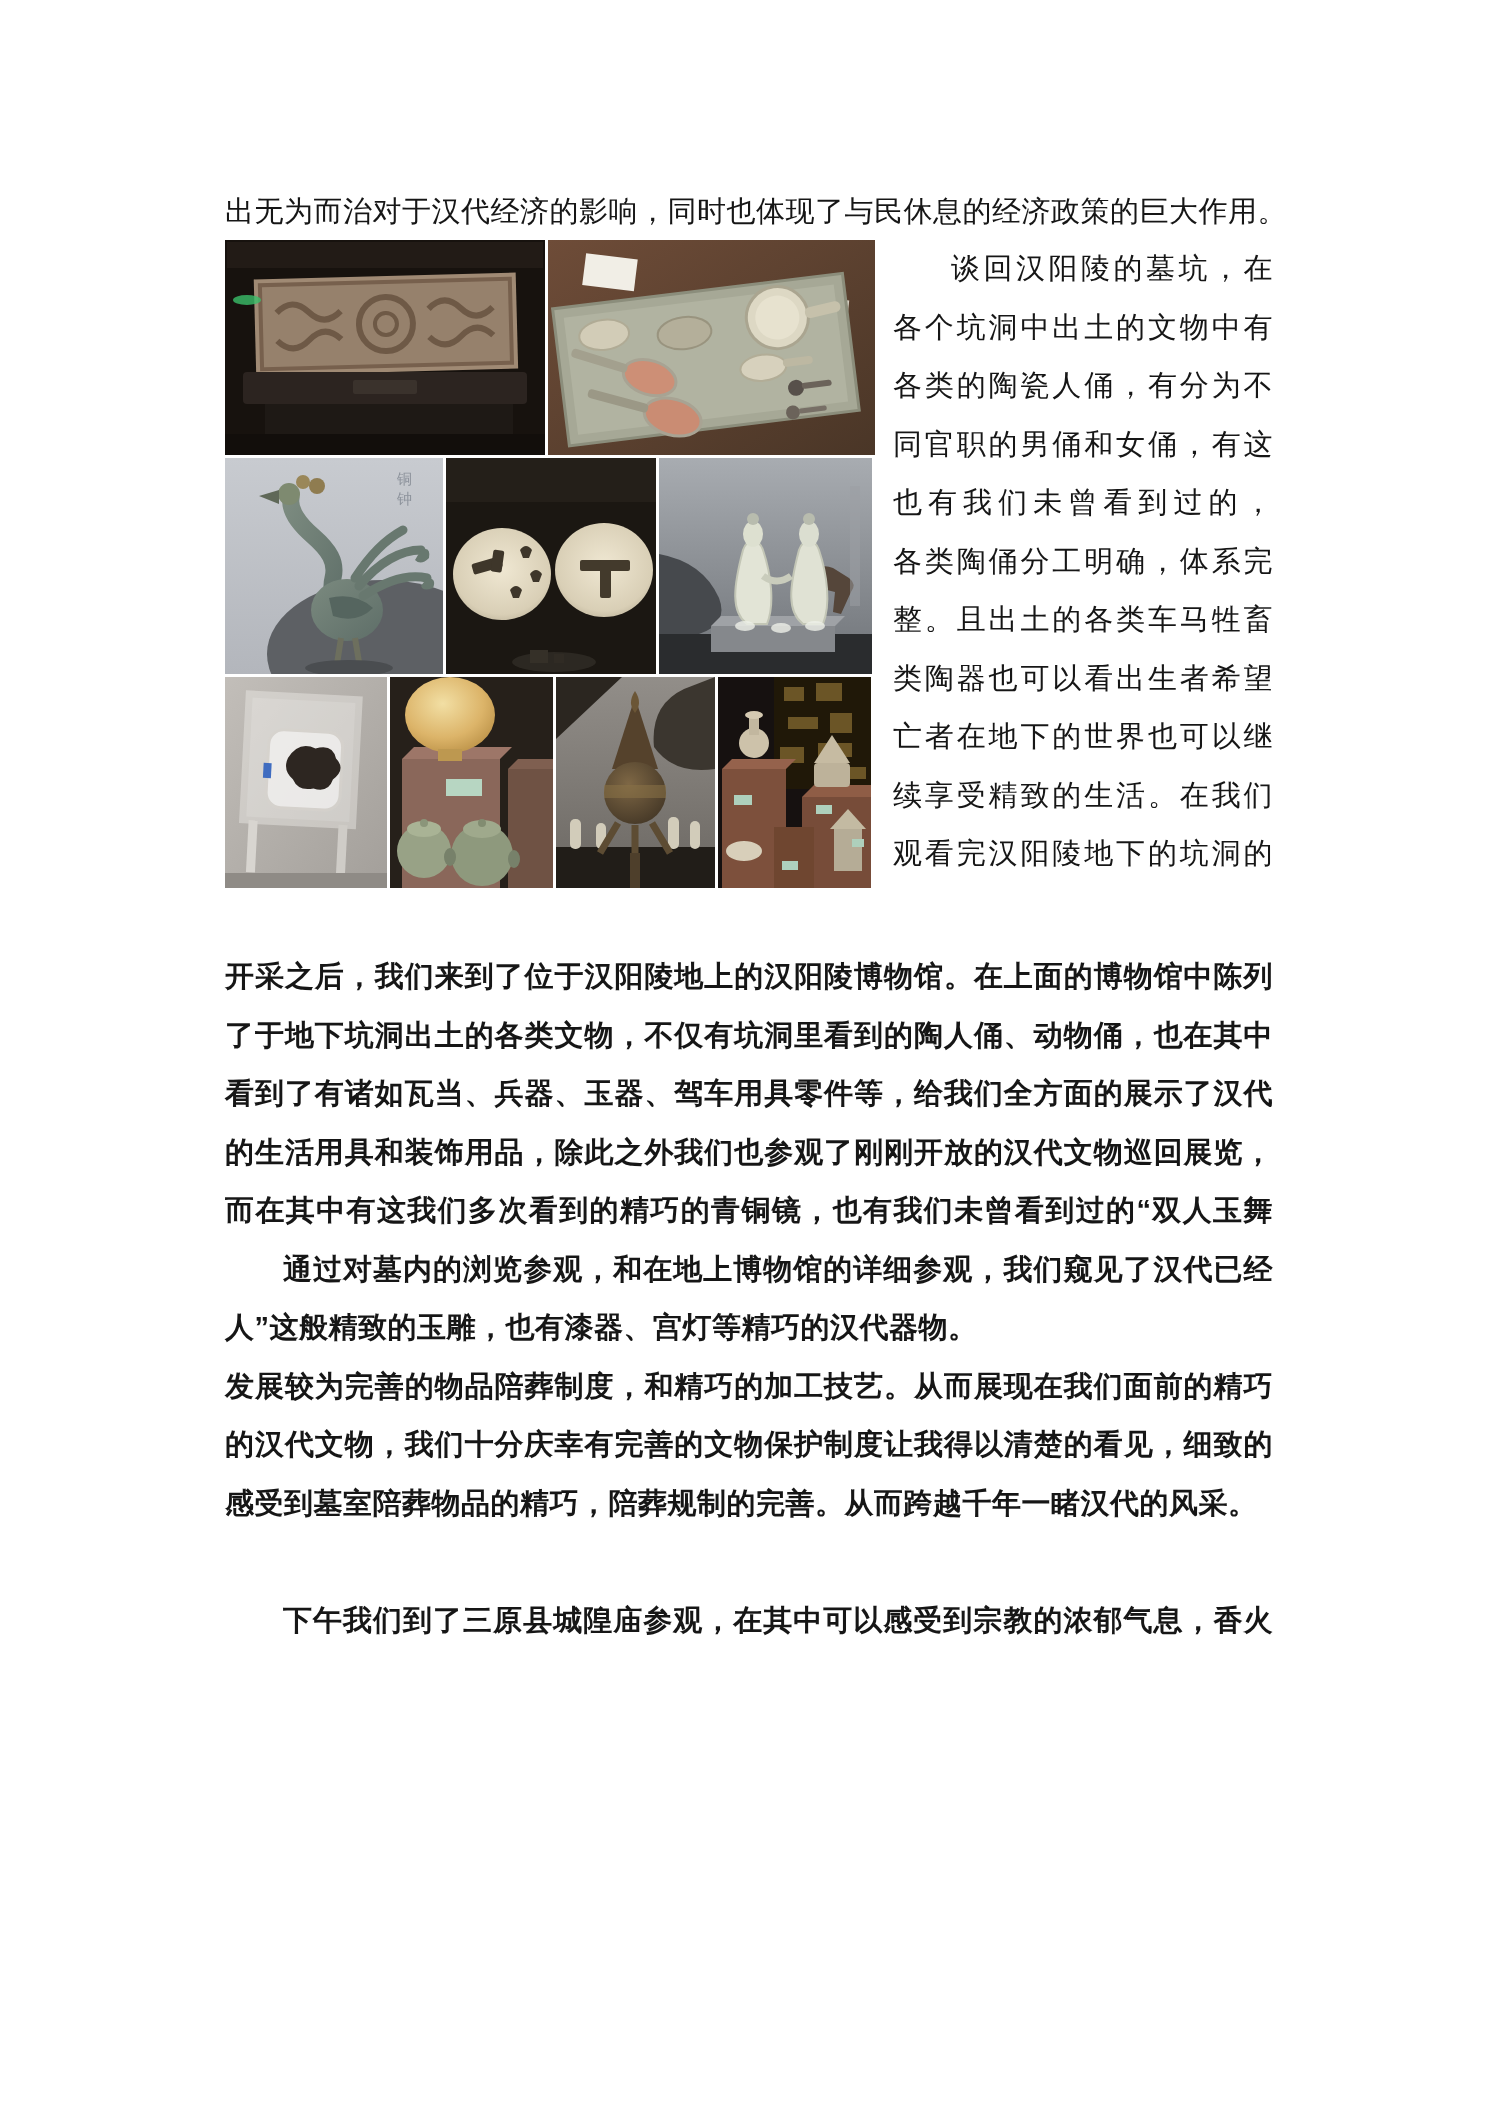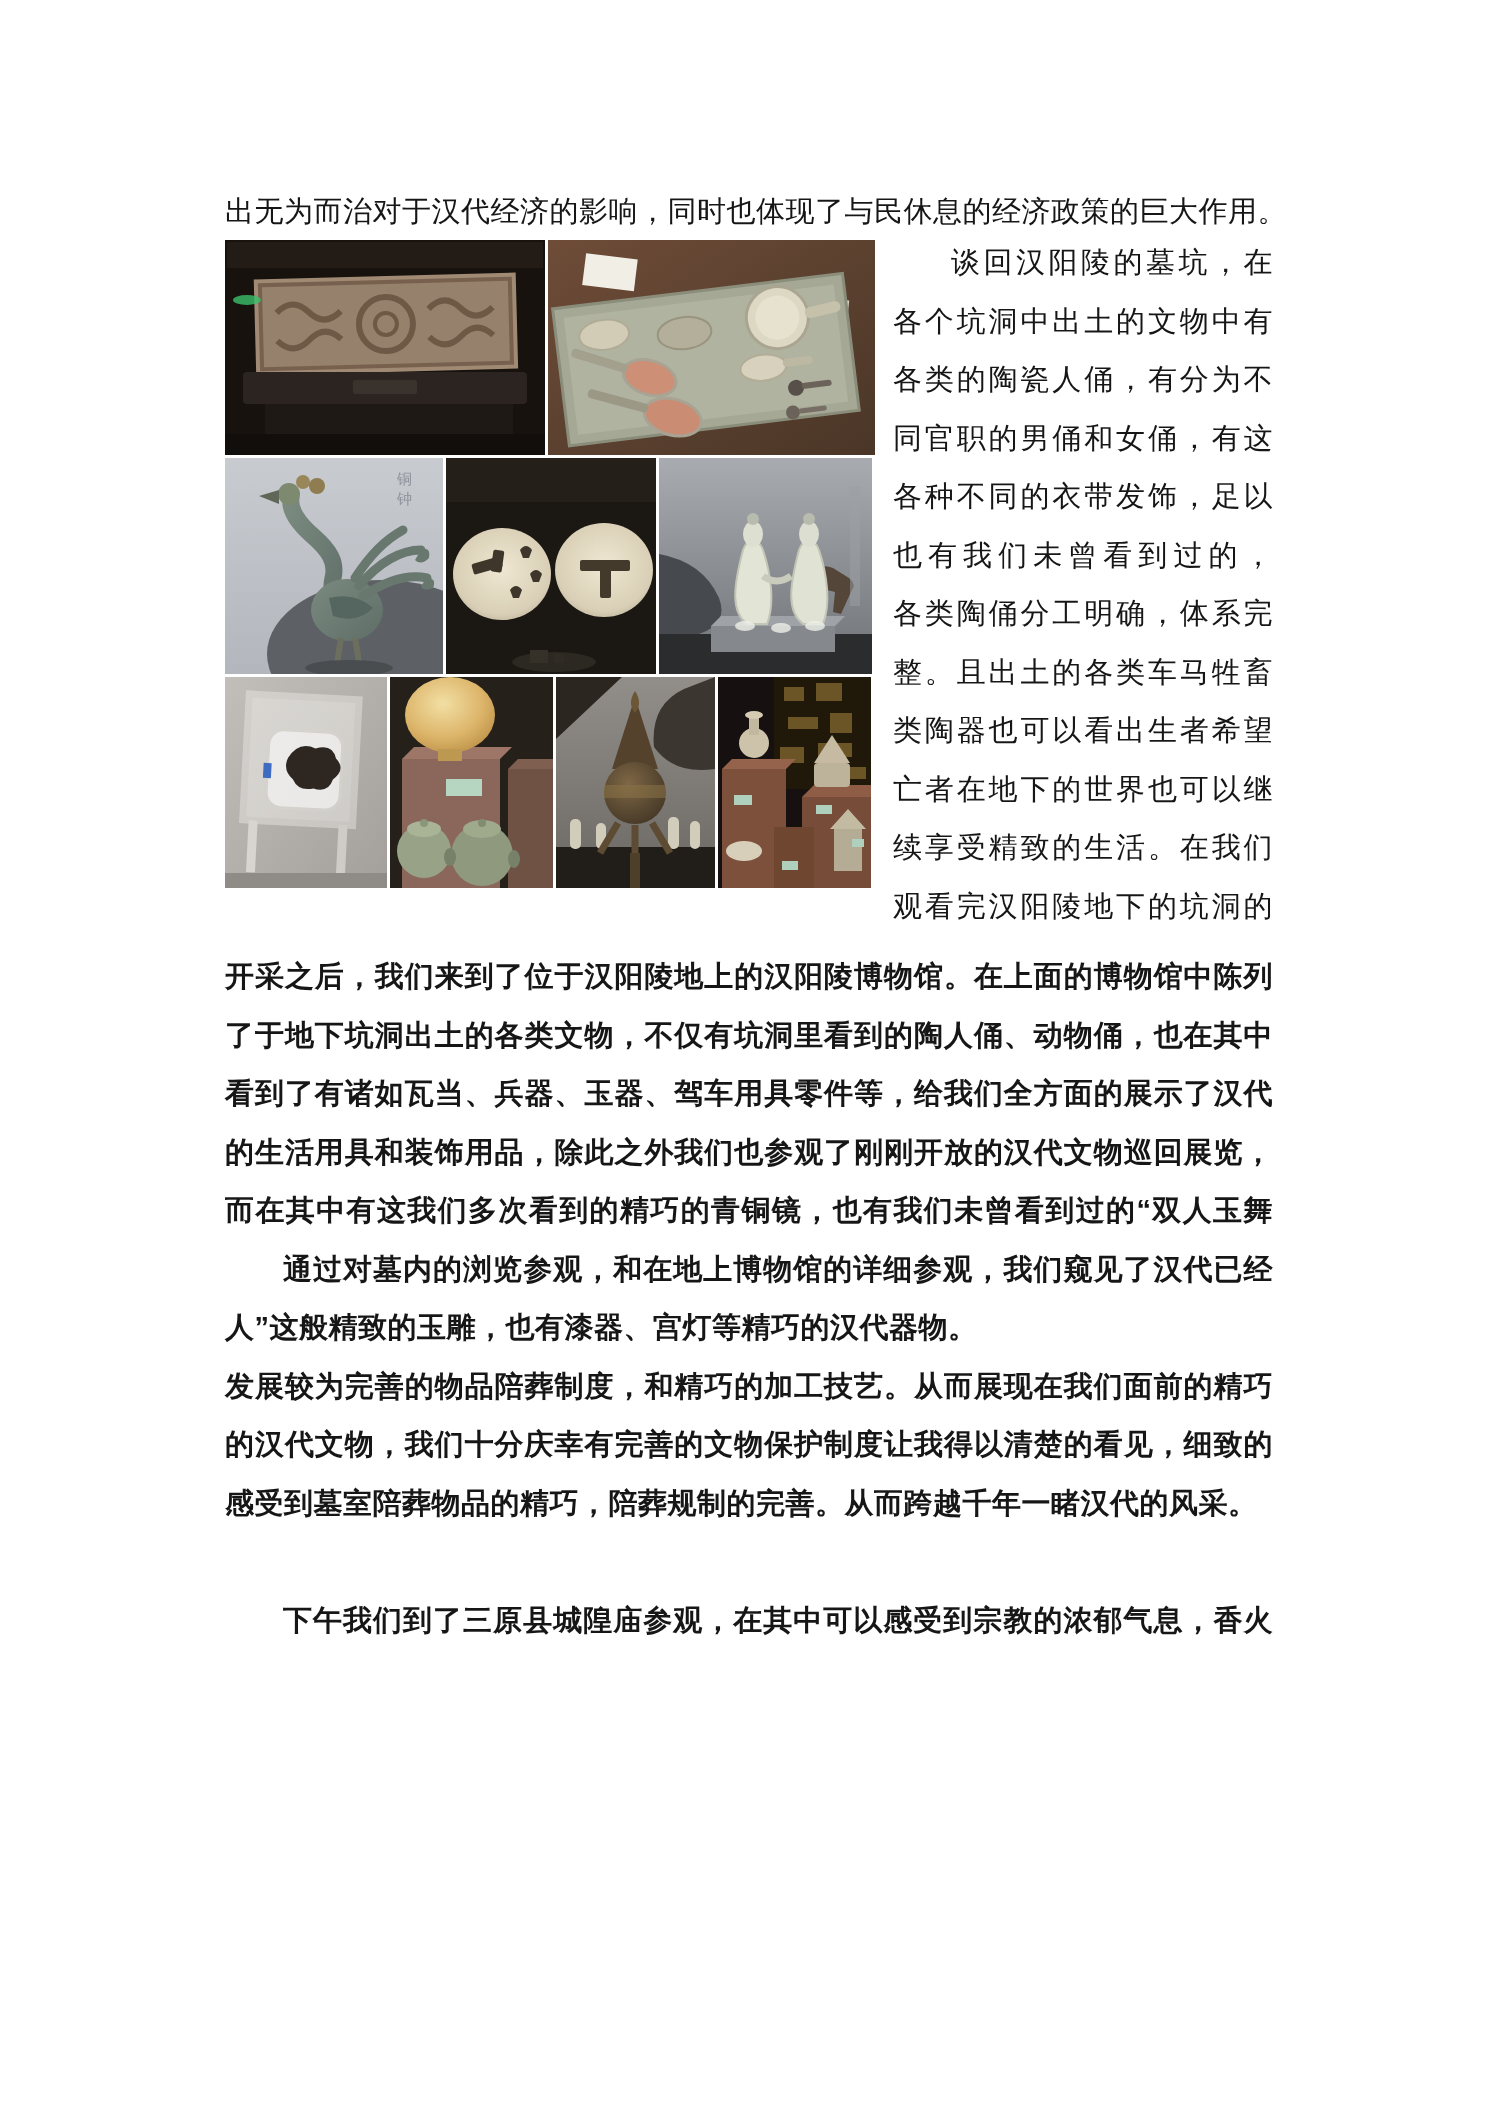--- a/index.html
+++ b/index.html
@@ -14,21 +14,21 @@
   }
   .line{
     height:58.5px;line-height:58.5px;
     font-size:29px;
     white-space:nowrap;
     letter-spacing:0.5px;
   }
   .j{text-align:justify;text-align-last:justify;}
   .ind{text-indent:58px;}
   .first-line{position:absolute;left:225px;top:182px;width:1048px;}
-  .right-col{position:absolute;left:893px;top:233px;width:380px;}
+  .right-col{position:absolute;left:893px;top:239px;width:380px;}
   .body-block{position:absolute;left:225px;top:947px;width:1048px;font-weight:bold;}
   .collage{
     position:absolute;left:225px;top:240px;width:650px;height:648px;
     display:flex;flex-direction:column;gap:3px;background:#ffffff;
   }
   .crow{display:flex;gap:3px;}
   .ph{position:relative;overflow:hidden;}
   .ph svg{display:block;width:100%;height:100%;}
 </style>
 </head>
@@ -311,21 +311,20 @@
         </svg>
       </div>
     </div>
   </div>
 
   <div class="right-col">
     <div class="line j ind">谈回汉阳陵的墓坑，在</div>
     <div class="line j">各个坑洞中出土的文物中有</div>
     <div class="line j">各类的陶瓷人俑，有分为不</div>
     <div class="line j">同官职的男俑和女俑，有这</div>
-    <div class="line j">各种不同的衣带发饰，足以</div>
     <div class="line j">也有我们未曾看到过的，</div>
     <div class="line j">各类陶俑分工明确，体系完</div>
     <div class="line j">整。且出土的各类车马牲畜</div>
     <div class="line j">类陶器也可以看出生者希望</div>
     <div class="line j">亡者在地下的世界也可以继</div>
     <div class="line j">续享受精致的生活。在我们</div>
     <div class="line j">观看完汉阳陵地下的坑洞的</div>
   </div>
 
   <div class="body-block">

